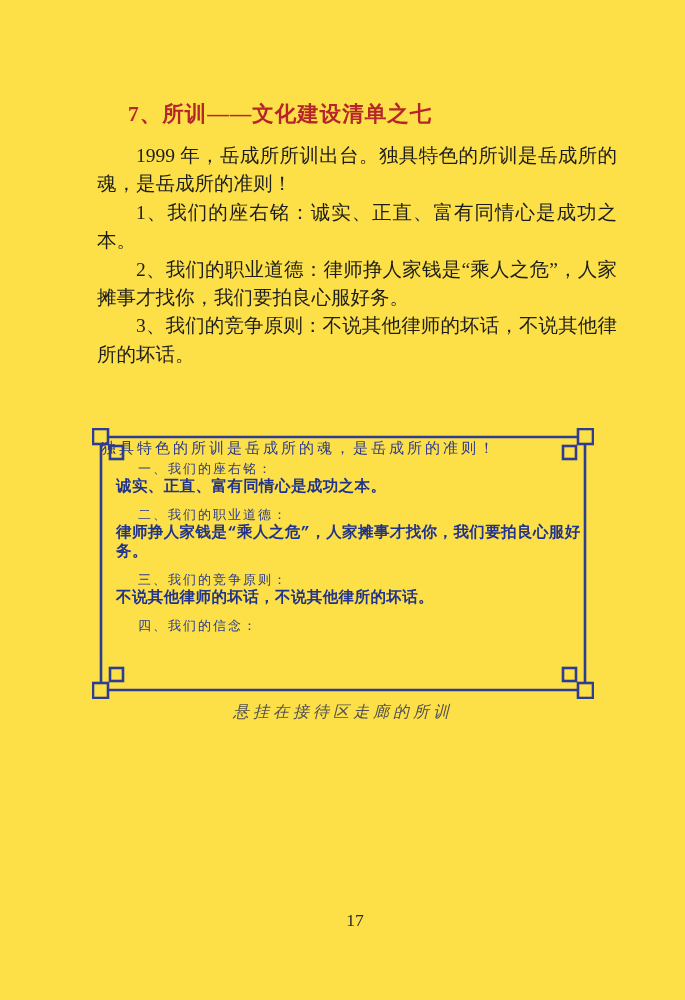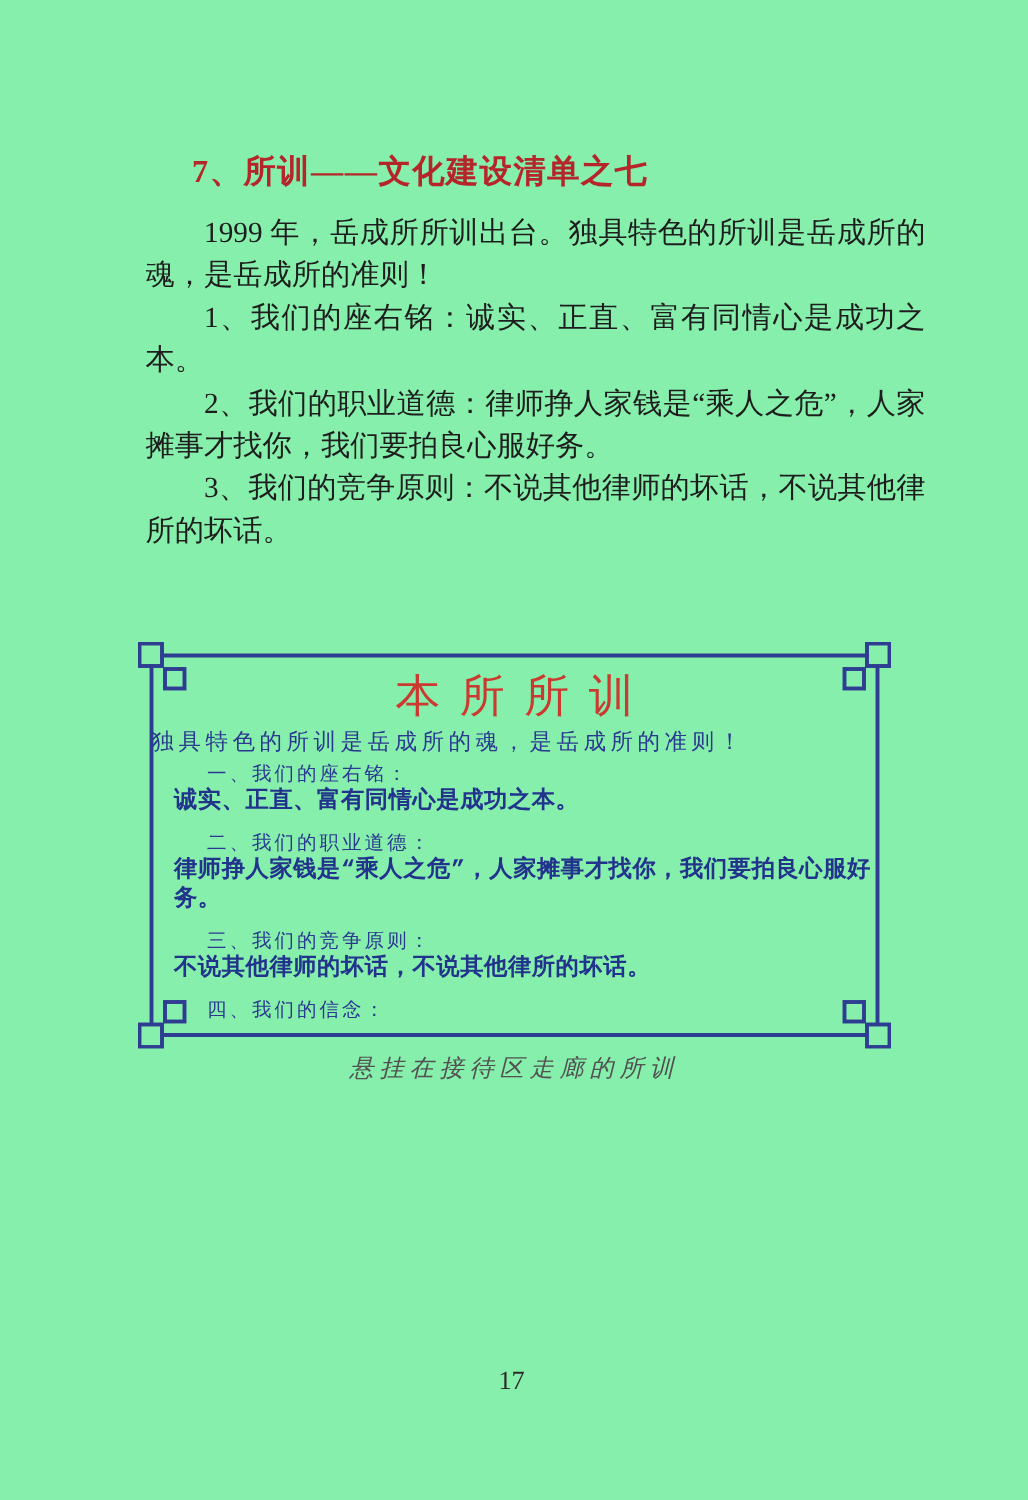--- a/index.html
+++ b/index.html
@@ -1,18 +1,18 @@
 <!DOCTYPE html>
 <html><head>
 <meta charset="utf-8">
 <style>
   html,body { margin:0; padding:0; background:#e8e8e8; }
   .page {
     position:relative; width:685px; height:1000px; margin:0 auto;
-    background:#86efac; overflow:hidden;
+    background:#fde047; overflow:hidden;
     font-family:"Liberation Serif","DejaVu Serif",serif;
   }
   .heading {
     position:absolute; left:128px; top:99px; margin:0;
     font-size:21.5px; font-weight:bold; color:#b5262b; letter-spacing:1px;
   }
   .body-text { position:absolute; left:84px; top:142px; width:520px;margin-left:13px; }
   .body-text p {
     margin:0; font-size:19.5px; line-height:28.4px; color:#1d1d1d;
     text-align:justify; text-indent:2em;
@@ -39,21 +39,21 @@
     margin-left:15px; margin-top:2px; font-size:15.5px; line-height:19px;
     color:#22338c; font-weight:bold; letter-spacing:0.4px;
     font-family:Liberation Mono, monospace;
   }
   .figure-caption {
     position:absolute; left:101px; top:702px; width:484px;
     text-align:center; font-size:16px; color:#515151;
     font-style:italic; letter-spacing:4px;
   }
   .page-number {
-    position:absolute; left:4px; top:910px; width:650px;
+    position:absolute; left:18px; top:910px; width:650px;
     text-align:center; font-size:17.5px; color:#2a2a2a;padding-left:12px;
   }
   .frame-stroke { fill:none; stroke:#2e3d92; stroke-width:2.6px; }
 </style>
 </head>
 <body>
 
 <div class="page">
 
   <h1 class="heading">7、所训——文化建设清单之七</h1>
@@ -78,21 +78,20 @@
       <rect class="frame-stroke" x="-8" y="246" width="15" height="15"></rect>
       <rect class="frame-stroke" x="477" y="246" width="15" height="15"></rect>
 
       <rect class="frame-stroke" x="9" y="9" width="13" height="13"></rect>
       <rect class="frame-stroke" x="462" y="9" width="13" height="13"></rect>
       <rect class="frame-stroke" x="9" y="231" width="13" height="13"></rect>
       <rect class="frame-stroke" x="462" y="231" width="13" height="13"></rect>
     </svg>
 
     <div class="plaque-content">
-      <div class="plaque-title">本所所训</div>
       <div class="plaque-subtitle">独具特色的所训是岳成所的魂，是岳成所的准则！</div>
 
       <div class="plaque-item first">
         <div class="plaque-label">一、我们的座右铭：</div>
         <div class="plaque-line">诚实、正直、富有同情心是成功之本。</div>
       </div>
       <div class="plaque-item">
         <div class="plaque-label">二、我们的职业道德：</div>
         <div class="plaque-line">律师挣人家钱是“乘人之危”，人家摊事才找你，我们要拍良心服好务。</div>
       </div>

